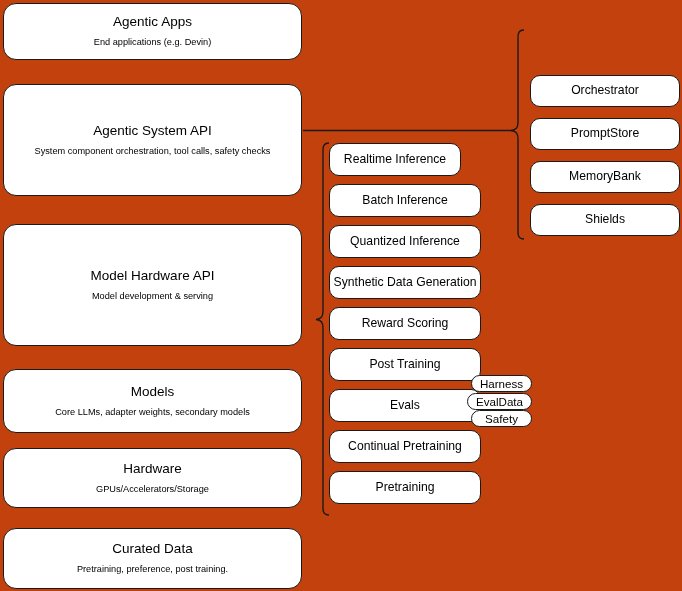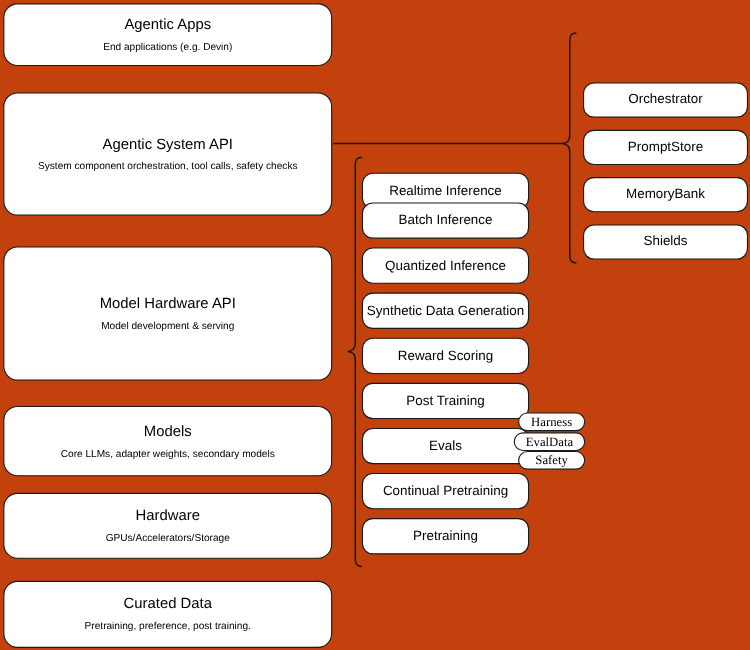--- a/index.html
+++ b/index.html
@@ -57,21 +57,20 @@
     position: absolute;
     box-sizing: border-box;
     border: 1.4px solid #1a1a1a;
     background: #ffffff;
     border-radius: 999px;
     display: flex;
     align-items: center;
     justify-content: center;
     font-size: 11.6px;
     line-height: 1;
-    font-family: Liberation Serif, serif;
   }
 
   
   #wires {
     position: absolute;
     left: 0;
     top: 0;
     width: 682px;
     height: 591px;
     pointer-events: none;
@@ -131,21 +130,21 @@
   <div class="box layer" style="left:3px; top:448px; width:299px; height:60px;">
     <div class="title">Hardware</div>
     <div class="sub">GPUs/Accelerators/Storage</div>
   </div>
 
   <div class="box layer" style="left:3px; top:528px; width:299px; height:61px;">
     <div class="title">Curated Data</div>
     <div class="sub">Pretraining, preference, post training.</div>
   </div>
 
-  <div class="box cap" style="left:329px; top:143px; width:152px; height:33px;margin-top:14px;">
+  <div class="box cap" style="left:329px; top:143px; width:132px; height:33px;">
     <span>Realtime Inference</span>
   </div>
   <div class="box cap" style="left:329px; top:184px; width:152px; height:33px;">
     <span>Batch Inference</span>
   </div>
   <div class="box cap" style="left:329px; top:225px; width:152px; height:33px;">
     <span>Quantized Inference</span>
   </div>
   <div class="box cap" style="left:329px; top:266px; width:152px; height:33px;">
     <span>Synthetic Data Generation</span>

